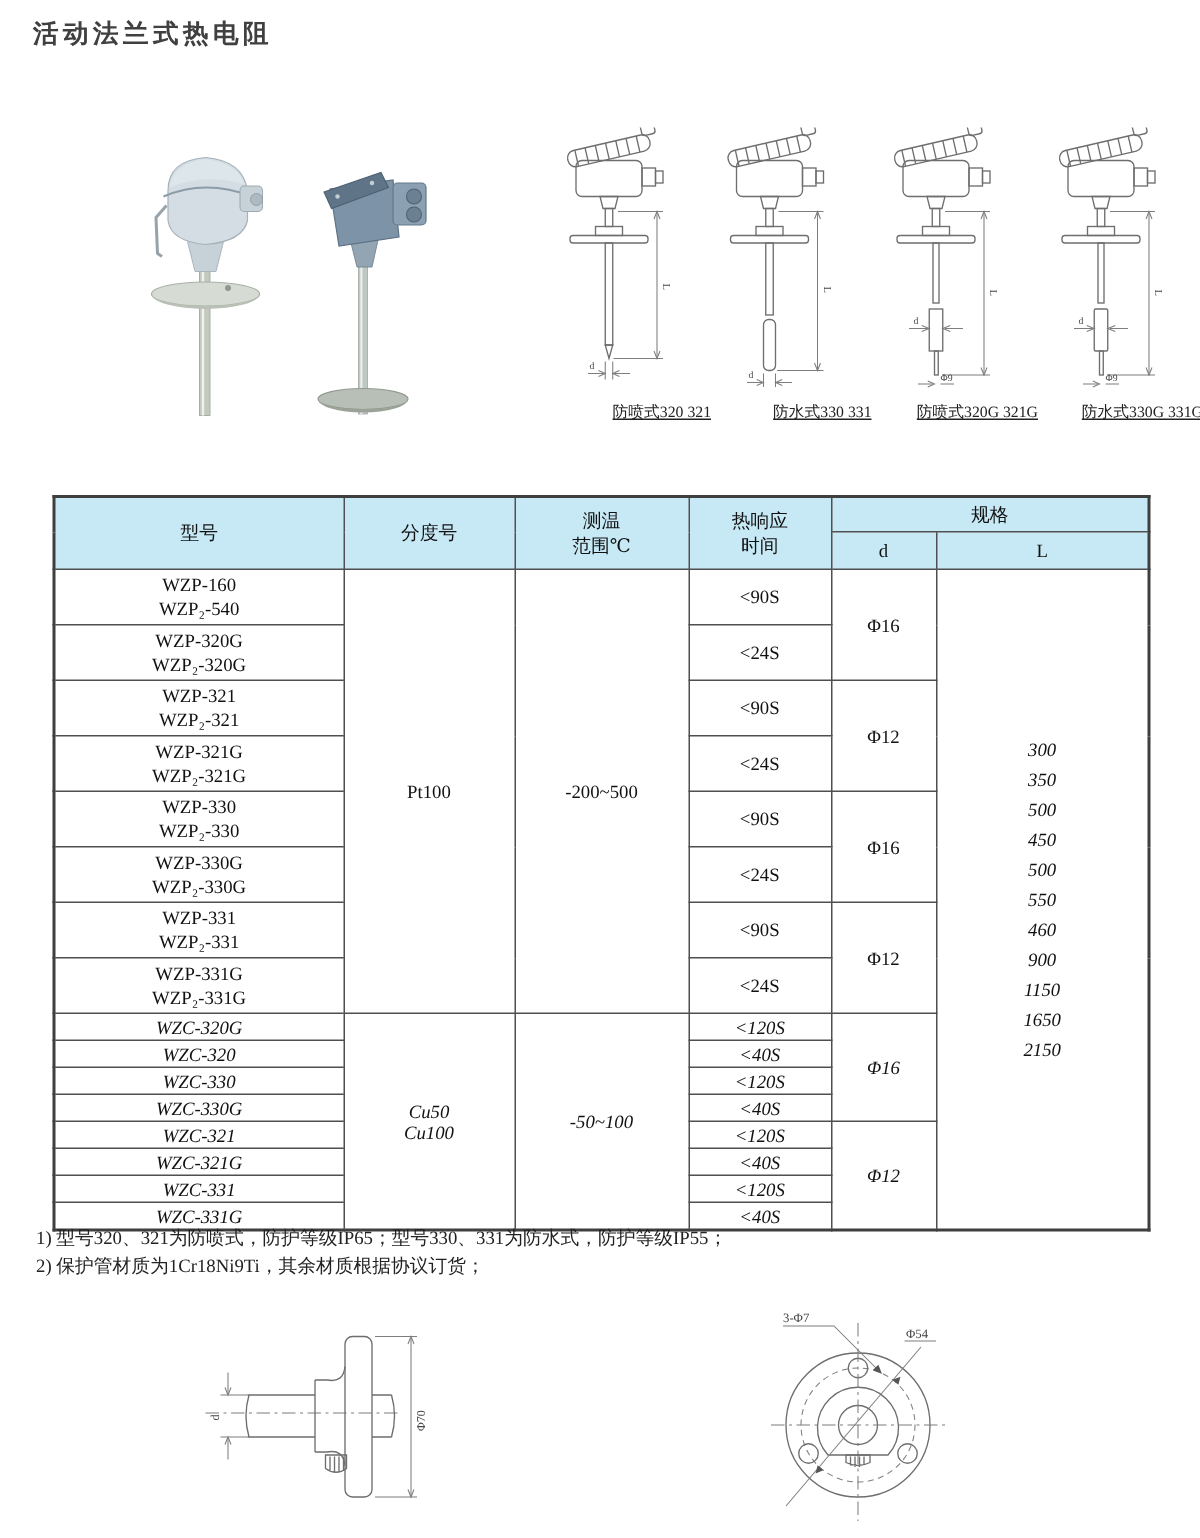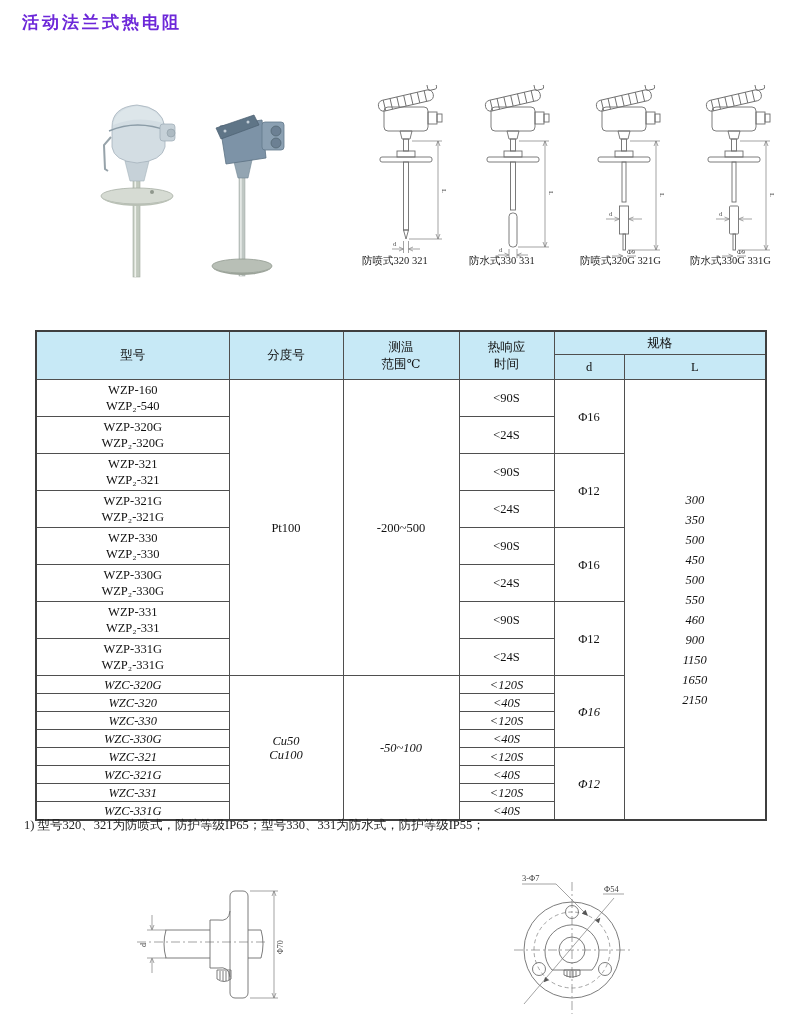--- a/index.html
+++ b/index.html
@@ -1,25 +1,25 @@
 <!DOCTYPE html>
 <html><head>
 <meta charset="utf-8">
 <style>
   html,body{margin:0;padding:0;background:#fff;}
   .page{position:relative;width:800px;height:1025px;background:#ffffff;overflow:hidden;
         font-family:"Liberation Serif","DejaVu Serif",serif;color:#1a1a1a;}
   .title{position:absolute;left:22px;top:11px;font-family:"Liberation Sans","DejaVu Sans",sans-serif;
-         font-size:17px;font-weight:bold;color:#6d28d9;letter-spacing:3px;}
+         font-size:17px;font-weight:bold;color:#404040;letter-spacing:3px;}
   svg{position:absolute;}
   .ln{stroke:#6e6e6e;stroke-width:0.9;fill:none;}
   .thin{stroke:#7d7d7d;stroke-width:0.7;fill:none;}
   .dim{stroke:#7d7d7d;stroke-width:0.7;fill:none;}
   .dtxt{font-family:"Liberation Serif","DejaVu Serif",serif;fill:#444;}
-  .cap{position:absolute;top:254px;width:112px;text-align:left;font-size:10.5px;color:#222;}
+  .cap{position:absolute;top:268px;width:112px;text-align:right;font-size:10.5px;color:#222;text-decoration:underline;}
   
   .spec-table{position:absolute;left:35px;top:330px;border-collapse:collapse;table-layout:fixed;
               border:2px solid #3f3f3f;}
   .spec-table td,.spec-table th{border:1px solid #4f4f4f;text-align:center;vertical-align:middle;
               padding:0;font-weight:normal;font-size:12.5px;color:#111;}
   .spec-table thead th{background:#c7e9f6;font-size:12.5px;}
   .spec-table thead tr.h1 th{height:22px;}
   .spec-table thead tr.h2 th{height:24px;}
   tr.wzp td{height:36px;line-height:16px;}
   tr.wzc td{height:17px;line-height:14px;font-style:italic;}
@@ -310,20 +310,21 @@
       </tr>
       <tr class="wzc">
         <td>WZC-331G</td>
         <td>&lt;40S</td>
       </tr>
     </tbody>
   </table>
 
   <div class="notes">
     <div>1) 型号320、321为防喷式，防护等级IP65；型号330、331为防水式，防护等级IP55；</div>
+    <div>2) 保护管材质为1Cr18Ni9Ti，其余材质根据协议订货；</div>
   </div>
 
   <svg style="left:135px;top:878px" width="155" height="135" viewBox="0 0 155 135">
     <path class="thin" stroke-dasharray="9 3 2 3" d="M2,64 H130"></path>
     <path class="ln" d="M30,52 H75 M30,80 H75"></path>
     <path class="ln" d="M31,52 Q27,66 31,80"></path>
     <path class="ln" d="M75,42 V90 M75,42 L83,42 Q94,44 95,33 M75,90 L83,90 Q94,88 95,99"></path>
     <rect class="ln" x="95" y="13" width="18" height="107" rx="5"></rect>
     <path class="ln" d="M113,52 H126 M113,80 H126 M126,52 Q130,66 126,80"></path>
     <path class="ln" d="M82,92 H96 V101 Q89,106 82,101 Z M85,93 V102 M88,93 V103 M91,93 V103 M94,93 V102"></path>

